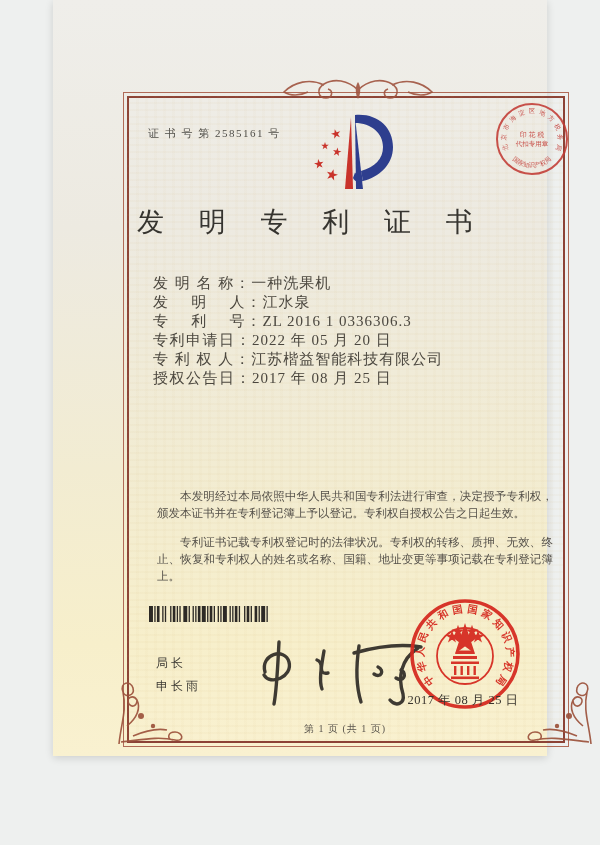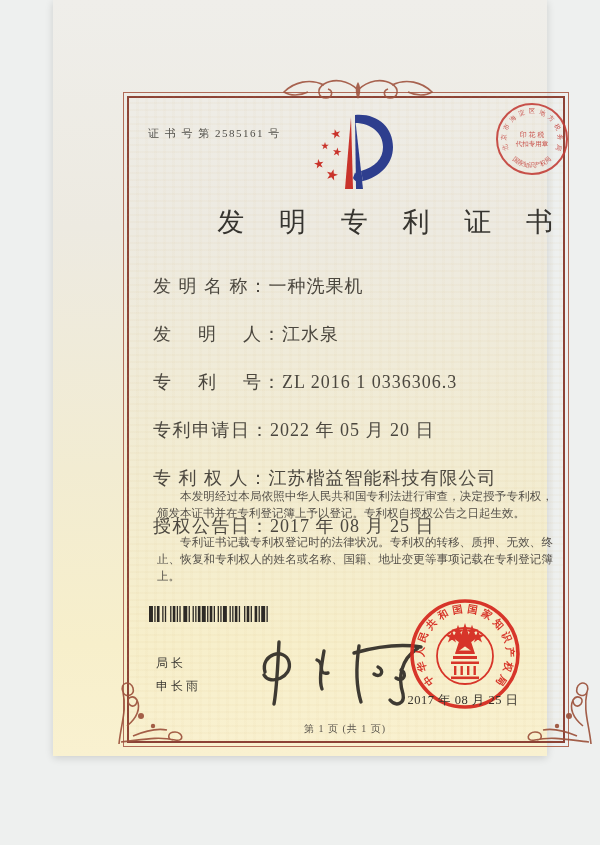--- a/index.html
+++ b/index.html
@@ -30,27 +30,27 @@
     pointer-events:none;
   }
   .cert-no{
     position:absolute;left:95px;top:126px;
     font-size:11px;color:#504e48;letter-spacing:1.5px;
   }
   .logo{position:absolute;left:254px;top:110px;width:92px;height:94px;}
   .tax-stamp{position:absolute;left:441px;top:101px;width:76px;height:76px;opacity:0.88;}
   .title{
     position:absolute;left:70px;top:204px;width:444px;
-    text-align:right;font-size:27px;color:#36342f;
+    text-align:left;font-size:27px;color:#36342f;
     letter-spacing:14px;text-indent:14px;font-weight:500;
   }
   .fields{
     position:absolute;left:100px;top:274px;width:400px;
-    display:flex;flex-direction:column;gap:24px;
-    font-size:18px;color:#4b473f;
+    display:flex;flex-direction:column;
+    font-size:15px;color:#4b473f;
   }
   .field-row{white-space:nowrap;}
   .field-label{letter-spacing:1.5px;}
   .field-value{letter-spacing:1px;}
   .body-text{
     position:absolute;left:92px;top:476px;width:420px;
     font-size:11.5px;line-height:17px;color:#55514a;
     text-align:justify;
   }
   .body-text p{margin:12px;text-indent:2em;}

